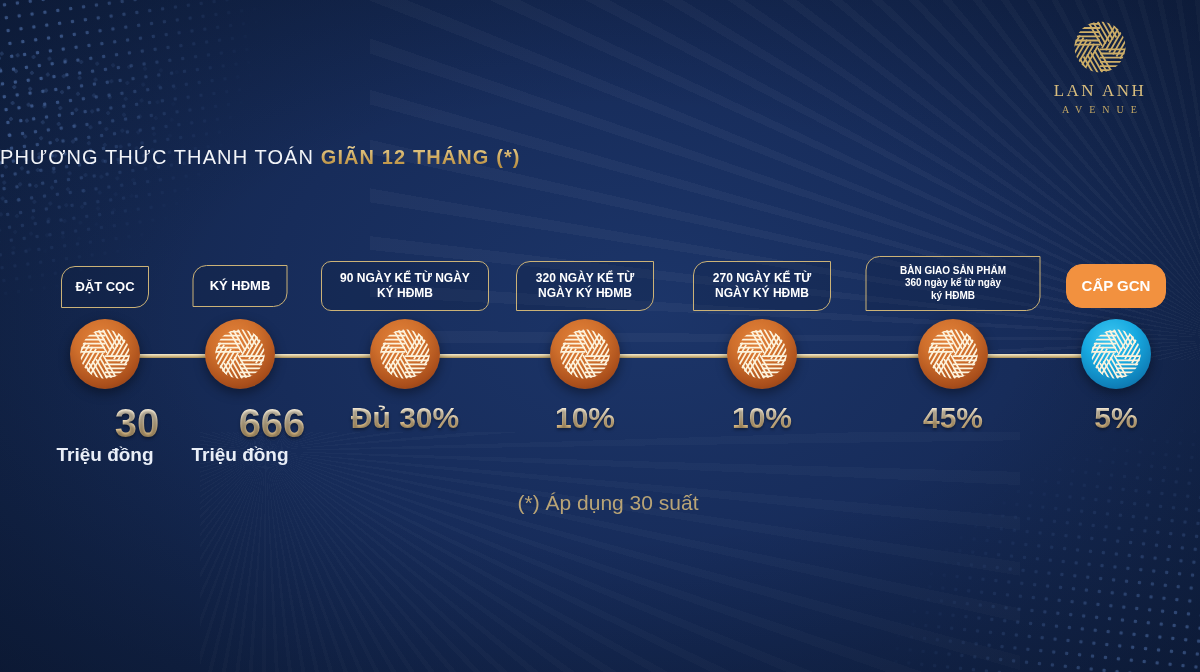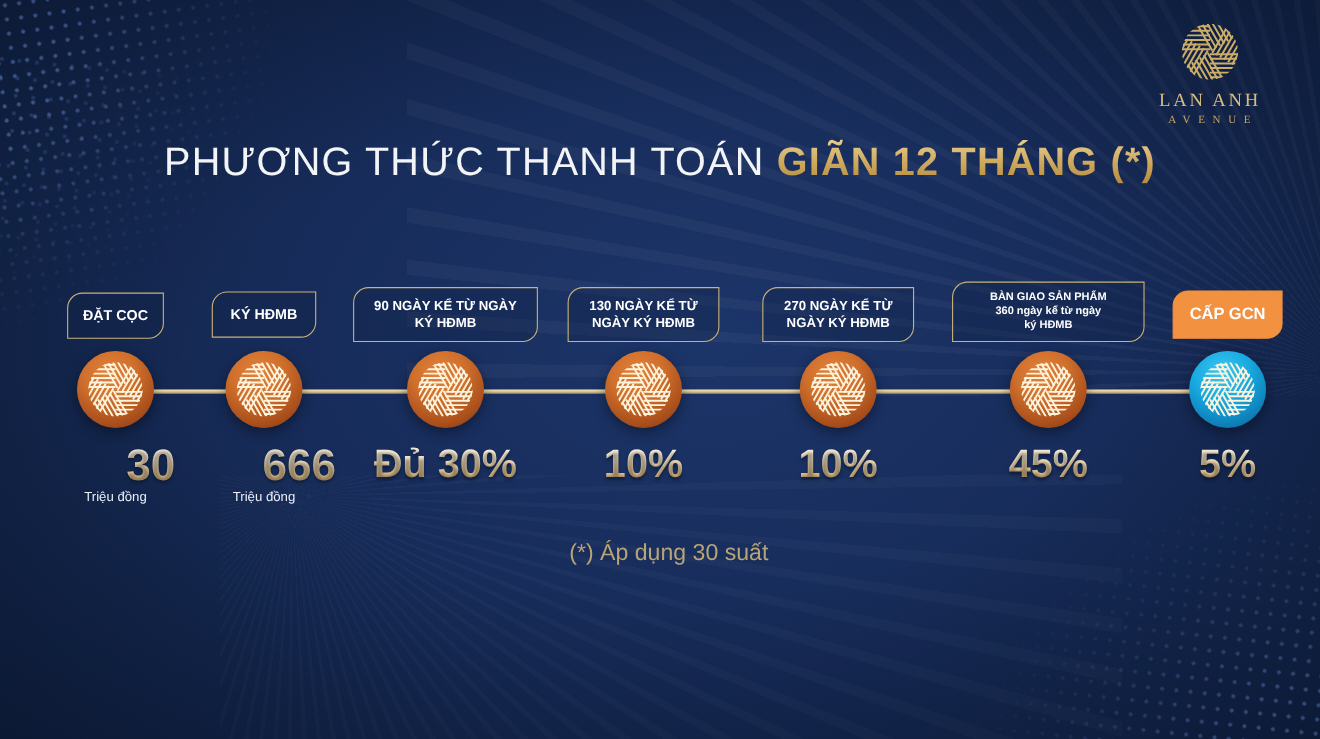--- a/index.html
+++ b/index.html
@@ -110,23 +110,22 @@
     font-size: 10px;
     letter-spacing: 7px;
     color: #c4a865;
     margin-top: 5px;
     padding-left: 6px;
   }
 
   
   .title {
     position: absolute;
-    top: 126px; left: 0; right: 0;
-    text-align: center;
-    font-size: 36px;
+    top: 146px; left: 0; right: 0;
+    font-size: 20px;
     letter-spacing: 1.1px;
     white-space: nowrap;
   }
   .title .t-white { color: #f2f4f8; font-weight: 400; }
   .title .t-gold {
     font-weight: 700;
     background: linear-gradient(180deg, #e8cf91 0%, #c9a košice 0%, #cda75b 55%, #b98f41 100%);
     background: linear-gradient(180deg, #e8cf91 0%, #cda75b 55%, #b68c3f 100%);
     -webkit-background-clip: text;
             background-clip: text;
@@ -166,20 +165,21 @@
     display: flex;
     align-items: center;
     justify-content: center;
     line-height: 1.25;
     padding: 4px 10px;
     white-space: nowrap;
   }
   .step-box.filled {
     background: #f2913f;
     border-color: #f2913f;
+    border-radius: 16px;
   }
   .step-box .lower { font-weight: 700; text-transform: none; }
 
   
   .node {
     position: absolute;
     left: 50%;
     top: 79px;
     width: 70px; height: 70px;
     margin-left: -35px;
@@ -200,31 +200,32 @@
     top: 161px;
     transform: translateX(-50%);
     font-weight: 700;
     white-space: nowrap;
     background: linear-gradient(180deg, #fffaf0 0%, #f6e6c6 38%, #e0c18c 68%, #c9a568 100%);
     -webkit-background-clip: text;
             background-clip: text;
     -webkit-text-fill-color: transparent;
     color: #eed8a8;
     text-shadow: 0 2px 3px rgba(0,0,0,0.35);
-    font-size: 36px;
+    font-size: 30px;
   }
   .value.big { font-size: 40px; margin-left: 32px; }
   .unit {
     position: absolute;
     left: 50%;
     top: 204px;
     transform: translateX(-50%);
     color: #e9eef7;
-    font-size: 12px;
+    font-size: 19px;
     white-space: nowrap;
+    font-weight: bold;
   }
 
   
   .footnote {
     position: absolute;
     top: 491px; left: 16px; right: 0;
     text-align: center;
     font-size: 21px;
     color: #b9a476;
   }
@@ -484,21 +485,21 @@
                     <path d="M 90 50 L 90 19" stroke="#fdf4de" stroke-width="3.1" stroke-linecap="butt" fill="none"></path>
                   </g>
                 </g>
               </g>
             </svg>
           </div>
           <div class="value big">666</div>
           <div class="unit">Triệu đồng</div>
         </div>
         <div class="step" style="left: 405px; width: 0px;">
-          <div class="step-box" style="width: 168px; min-height: 50px; top: 21px; font-size: 12px;">
+          <div class="step-box" style="width: 168px; min-height: 50px; top: 21px; font-size: 12px; border-radius: 10px;">
             <div>
               <div>90 NGÀY KỂ TỪ NGÀY</div>
               <div>KÝ HĐMB</div>
             </div>
           </div>
           <div class="node">
             <svg viewBox="0 0 100 100">
               <defs>
                 <clipPath id="clip-n2">
                   <circle cx="50" cy="50" r="44"></circle>
@@ -566,21 +567,21 @@
                   </g>
                 </g>
               </g>
             </svg>
           </div>
           <div class="value">Đủ 30%</div>
         </div>
         <div class="step" style="left: 585px; width: 0px;">
           <div class="step-box" style="width: 138px; min-height: 50px; top: 21px; font-size: 12px;">
             <div>
-              <div>130 NGÀY KỂ TỪ</div>
+              <div>320 NGÀY KỂ TỪ</div>
               <div>NGÀY KÝ HĐMB</div>
             </div>
           </div>
           <div class="node">
             <svg viewBox="0 0 100 100">
               <defs>
                 <clipPath id="clip-n3">
                   <circle cx="50" cy="50" r="44"></circle>
                 </clipPath>
               </defs>

